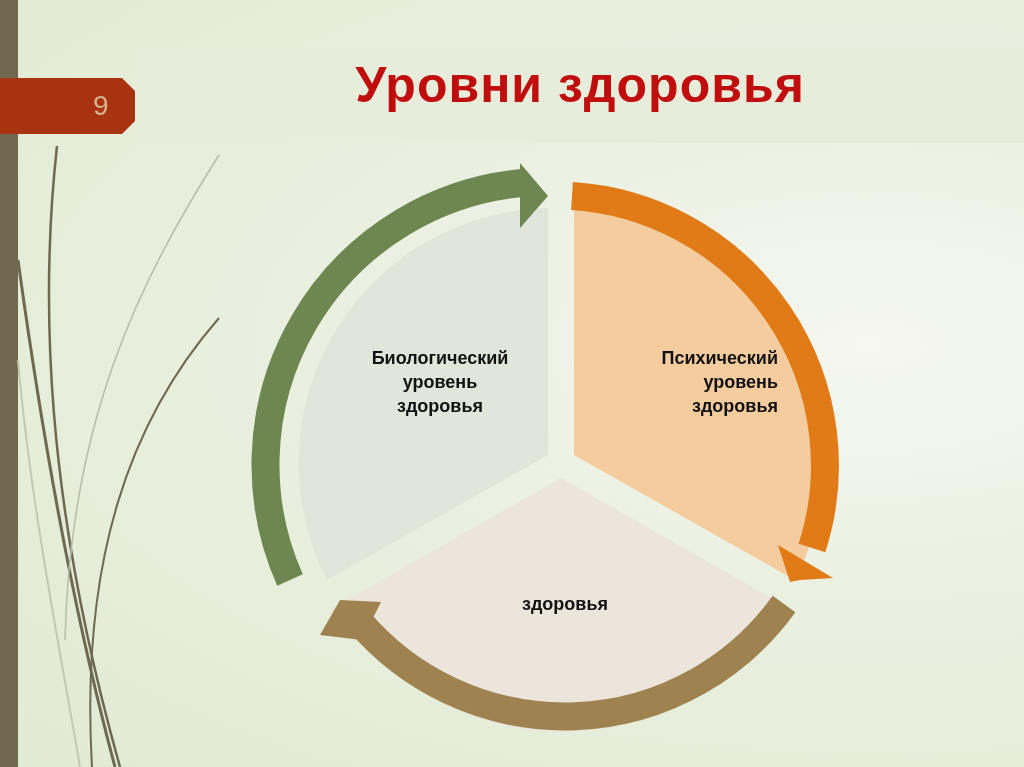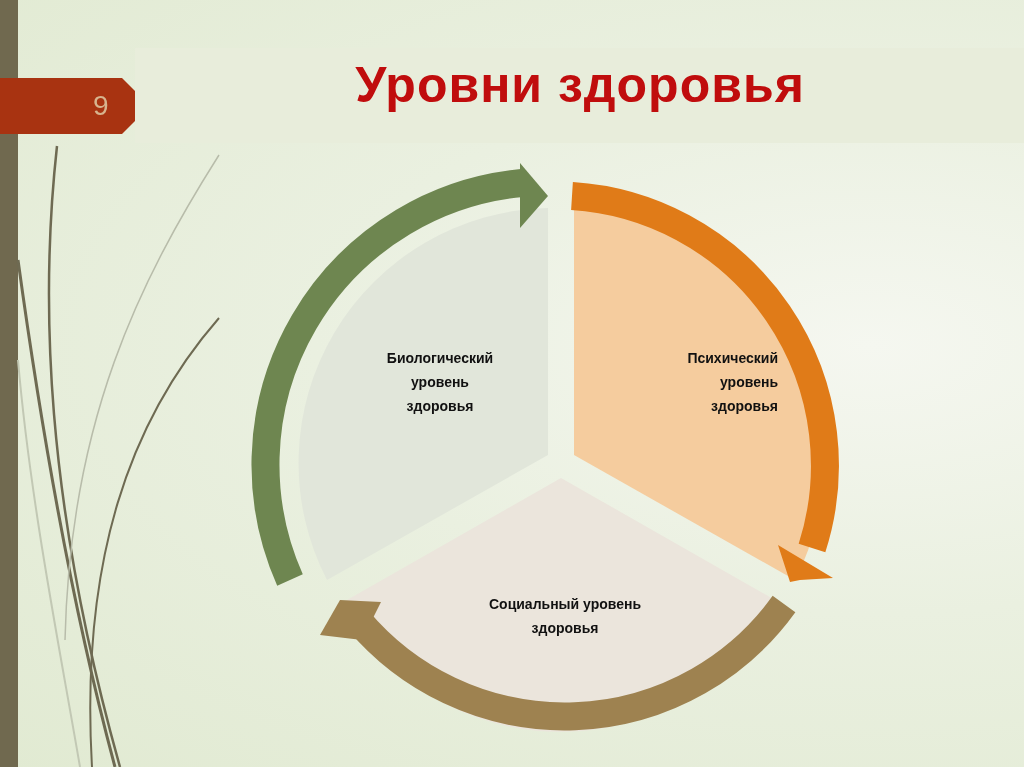--- a/index.html
+++ b/index.html
@@ -6,21 +6,21 @@
   body { width:1024px; height:767px; overflow:hidden; position:relative;
     background: radial-gradient(ellipse at 85% 45%, #f5f7f0 0%, #eaf0e0 45%, #e1ead2 100%);
     font-family: "Liberation Sans", sans-serif; }
   .left-bar { position:absolute; left:0; top:0; width:18px; height:767px; background:#70694f; }
   .title-band { position:absolute; left:135px; top:48px; width:889px; height:95px; background:#e8eddb; }
   .slide-num-tab { position:absolute; left:0; top:78px; width:135px; height:56px; background:#a83311;
     clip-path: polygon(0 0, 122px 0, 135px 13px, 135px 43px, 122px 56px, 0 56px); }
   .slide-num { position:absolute; left:93px; top:90px; font-size:28px; color:#d7b48e; }
   .title { position:absolute; left:0; width:1160px; top:56px; text-align:center; font-size:50px; font-weight:bold; color:#c00d0d; letter-spacing:1px; }
   svg.deco, svg.diagram { position:absolute; left:0; top:0; }
-  .label { position:absolute; text-align:center; font-size:14px; font-weight:bold; color:#111; line-height:24px; }
+  .label { position:absolute; text-align:center; font-size:18px; font-weight:bold; color:#111; line-height:24px; }
 </style>
 </head>
 <body>
 
 <div class="left-bar"></div>
 
 <svg class="deco" width="260" height="767">
   <path d="M57 146 C 40 300, 45 500, 120 767" stroke="#6e6a52" stroke-width="2.5" fill="none"></path>
   <path d="M18 260 C 40 420, 70 600, 115 767" stroke="#6e6a52" stroke-width="3" fill="none"></path>
   <path d="M219 318 C 130 420, 80 560, 92 767" stroke="#6e6a52" stroke-width="2" fill="none"></path>
@@ -57,15 +57,14 @@
   <div>Биологический</div>
   <div>уровень</div>
   <div>здоровья</div>
 </div>
 <div class="label" style="left:578px; top:346px; width:200px;text-align:right;">
   <div>Психический</div>
   <div>уровень</div>
   <div>здоровья</div>
 </div>
 <div class="label" style="left:420px; top:592px; width:290px;">
-  <div>Социальный уровень</div>
   <div>здоровья</div>
 </div>
 
 </body></html>

